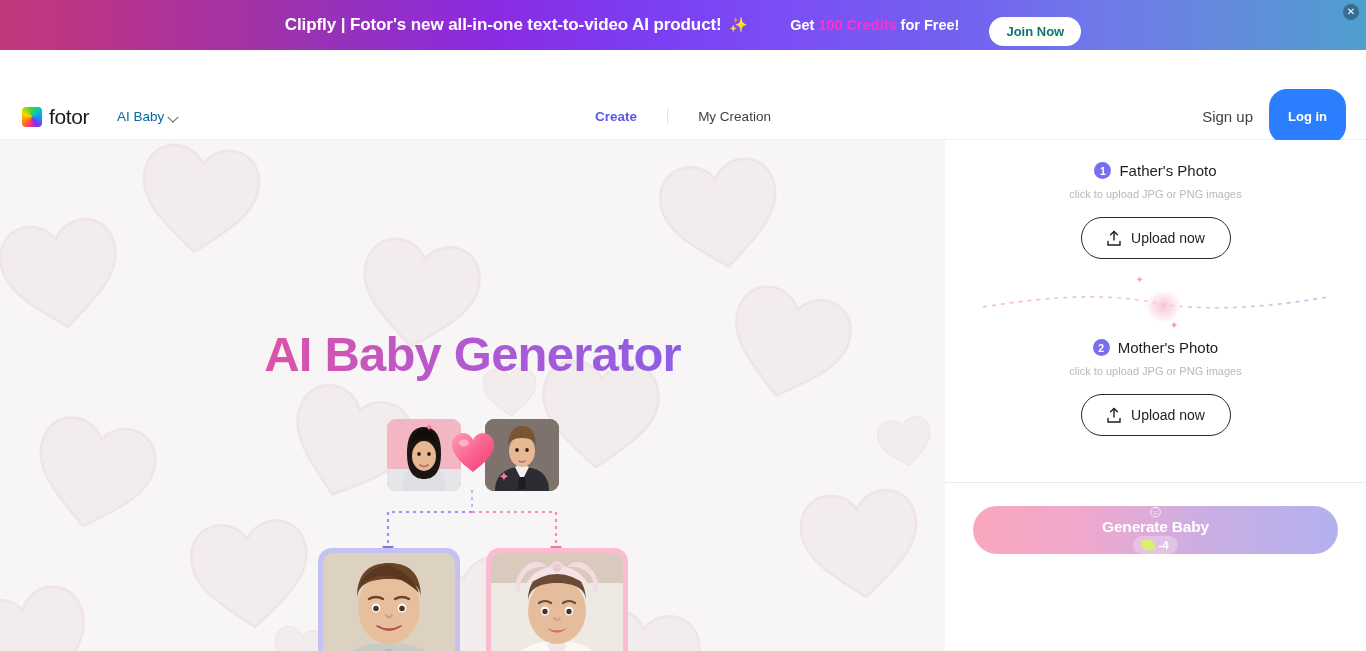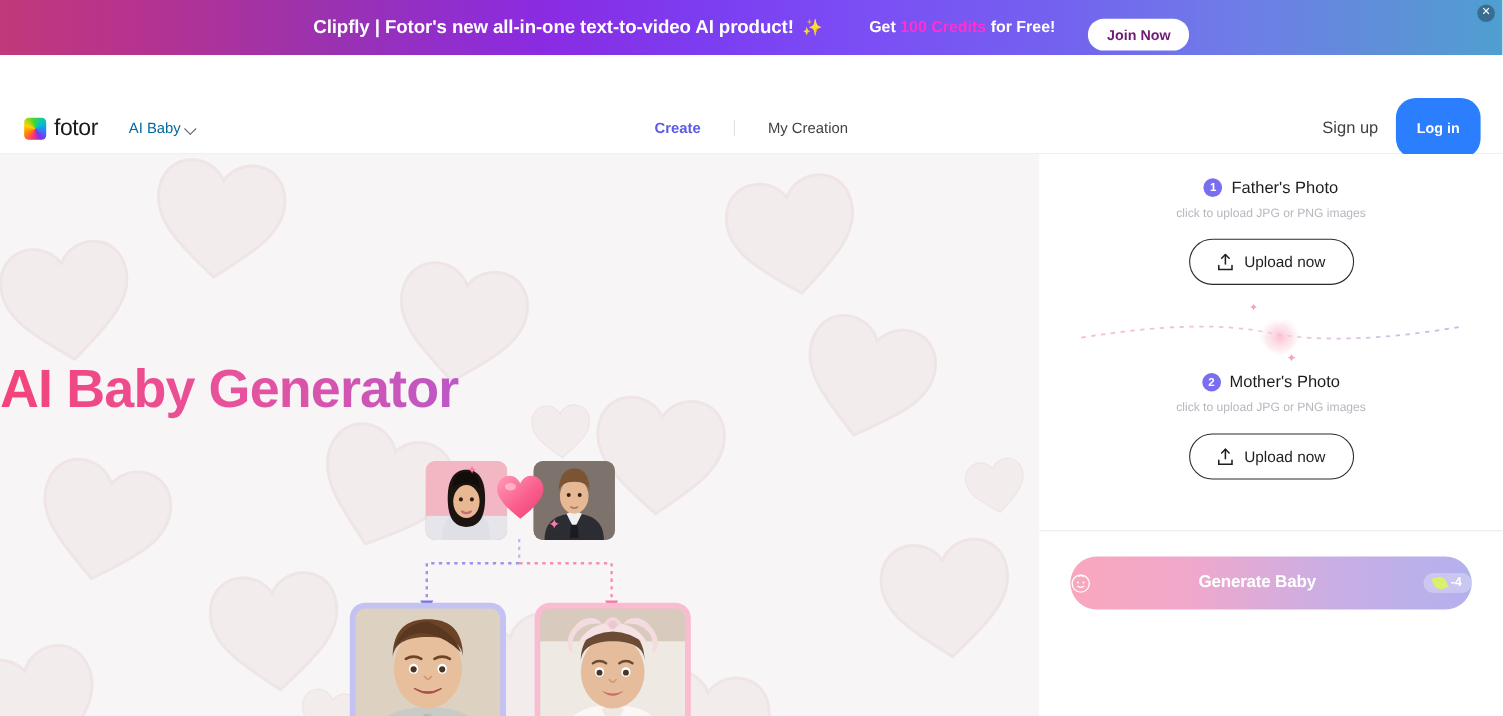--- a/index.html
+++ b/index.html
@@ -37,21 +37,21 @@
     color: #ffffff;
     font-size: 14.5px;
     font-weight: 700;
     margin-left: 42px;
     white-space: nowrap;
   }
   .promo-credits .hl { color: #ff2fd0; }
   .promo-join {
     margin-left: 30px;
     background: #ffffff;
-    color: #701a75;
+    color: #0f766e;
     font-size: 13px;
     font-weight: 700;
     border: none;
     border-radius: 20px;
     padding: 7px 17px;
     cursor: pointer;
     white-space: nowrap;
     margin-top: 12px;
   }
   .promo-close {
@@ -137,21 +137,21 @@
     background: #f7f5f6;
     overflow: hidden;
   }
   .hearts-bg {
     position: absolute; inset: 0;
     opacity: 1;
   }
   .hero-title {
     position: absolute;
     top: 186px; left: 0; right: 0;
-    text-align: left;
+    text-align: center;
     font-size: 49px;
     font-weight: 800;
     letter-spacing: -0.8px;
     background: linear-gradient(90deg, #f4437a 0%, #e8529b 22%,
       #b558cf 48%, #8f5ee4 70%, #6b5cf0 100%);
     -webkit-background-clip: text;
     background-clip: text;
     color: transparent;
   }
 
@@ -283,22 +283,23 @@
     background: #2b7fff;
     color: #fff; font-size: 11px;
     display: flex; align-items: center; justify-content: center;
   }
   .generate-btn {
     margin: 23px 28px 0 28px;
     height: 48px;
     border-radius: 24px;
     border: none;
     background: linear-gradient(90deg, #f9a7bd 0%, #f0a8cc 30%, #c9aee4 65%, #b3b1ee 100%);
-    display: flex; align-items: center; justify-content: space-between; gap: 10px;
+    display: flex; align-items: center; justify-content: flex-end; 
     cursor: pointer;
+    flex-direction: column;
   }
   .generate-label {
     font-size: 15.5px; font-weight: 700; color: #ffffff;
     letter-spacing: -0.2px;
   }
   .credit-badge {
     display: flex; align-items: center; gap: 4px;
     background: rgba(255,255,255,0.28);
     border-radius: 11px;
     padding: 3px 9px;

